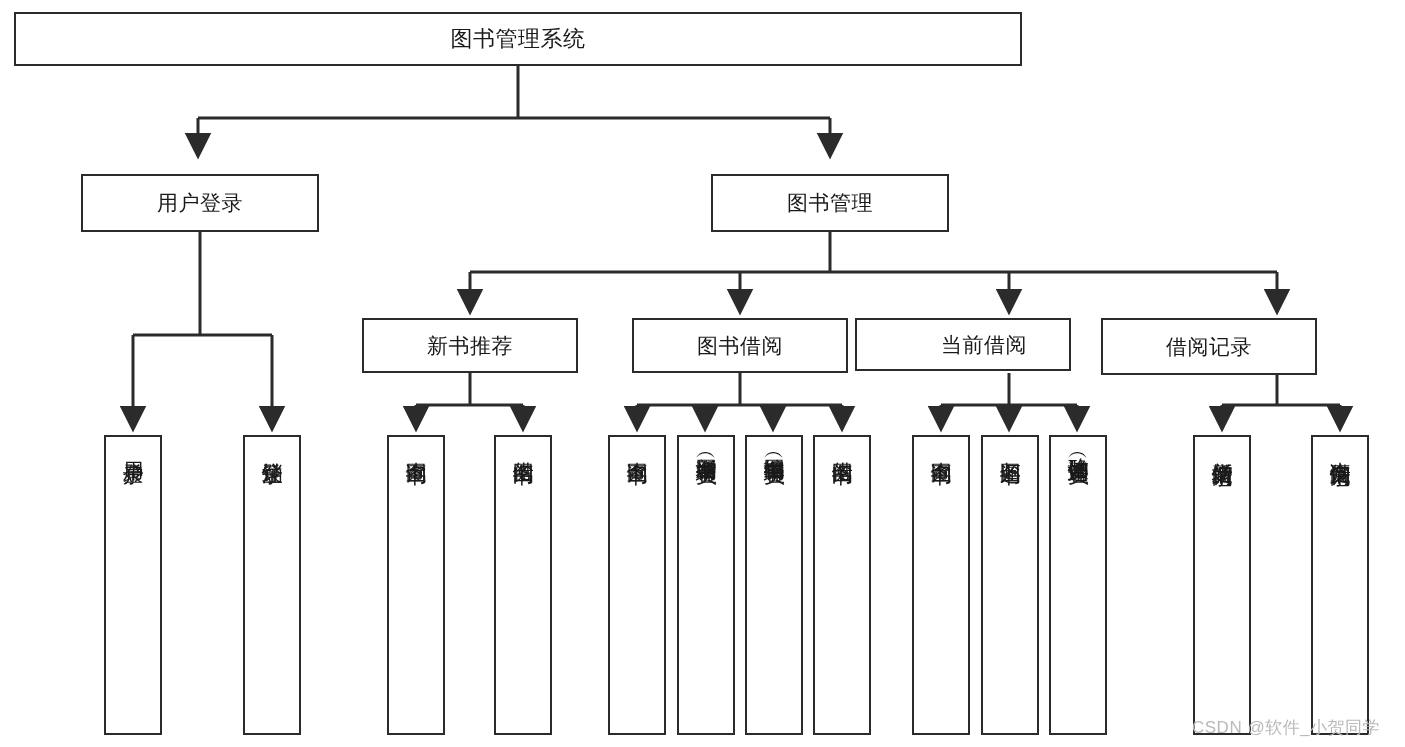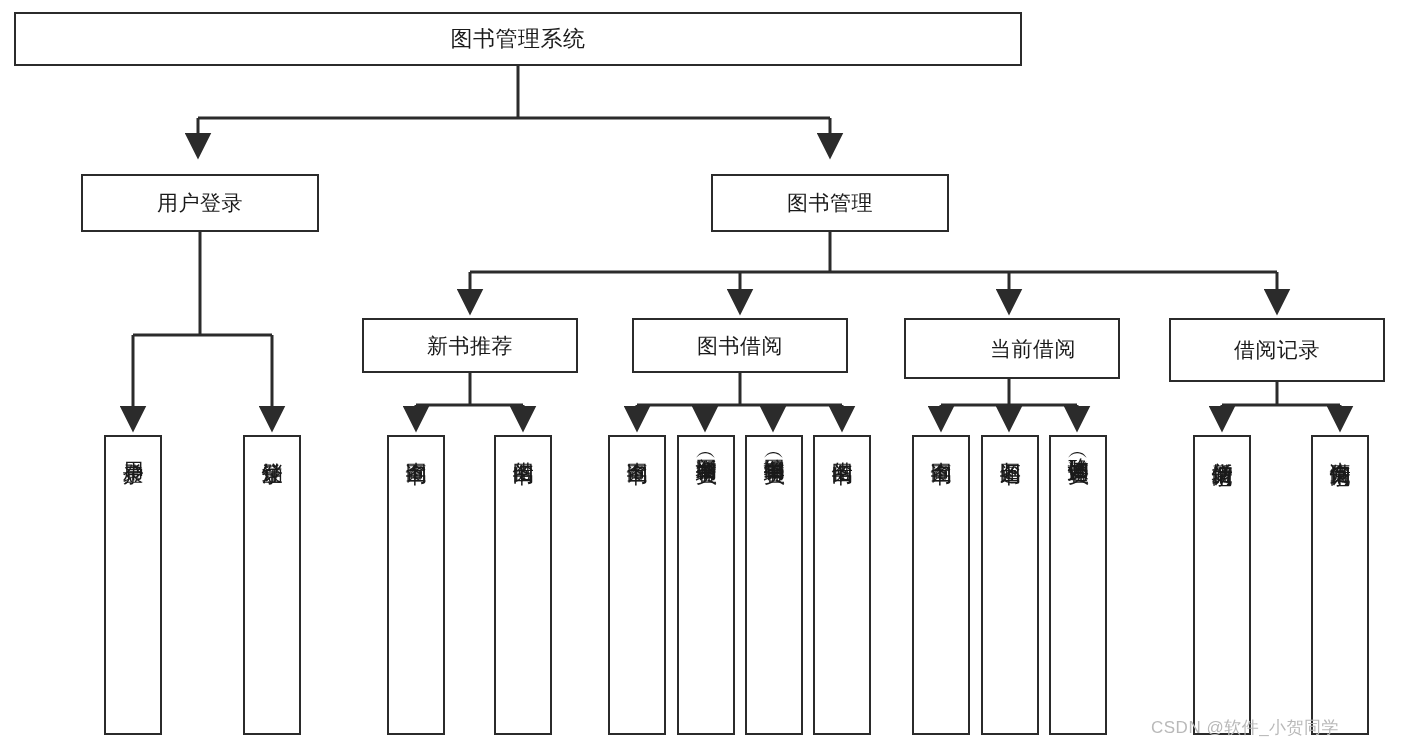--- a/index.html
+++ b/index.html
@@ -144,25 +144,25 @@
   </div>
 
   <div class="node" style="left:632px; top:318px; width:216px; height:55px;">
     <span class="label-h">图书借阅</span>
   </div>
 
   <div class="node" style="left:362px; top:318px; width:216px; height:55px;">
     <span class="label-h">新书推荐</span>
   </div>
 
-  <div class="node" style="left:904px; top:318px; width:216px; height:61px;padding-left:42px;">
+  <div class="node" style="left:855px; top:318px; width:216px; height:53px;padding-left:42px;">
     <span class="label-h">当前借阅</span>
   </div>
 
-  <div class="node" style="left:1169px; top:318px; width:216px; height:64px;">
+  <div class="node" style="left:1101px; top:318px; width:216px; height:57px;">
     <span class="label-h">借阅记录</span>
   </div>
 
   <div class="node leaf" style="left:104px; top:435px; width:58px; height:300px;">
     <span class="label-v">用户登录</span>
   </div>
 
   <div class="node leaf" style="left:243px; top:435px; width:58px; height:300px;">
     <span class="label-v">注销登录</span>
   </div>
@@ -204,15 +204,15 @@
   </div>
 
   <div class="node leaf" style="left:1193px; top:435px; width:58px; height:300px;">
     <span class="label-v">新增借阅记录</span>
   </div>
 
   <div class="node leaf" style="left:1311px; top:435px; width:58px; height:300px;">
     <span class="label-v">查询借阅记录</span>
   </div>
 
-  <div class="watermark" style="left:1151px; top:716px;">CSDN @软件_小贺同学</div>
+  <div class="watermark" style="left:1192px; top:716px;">CSDN @软件_小贺同学</div>
 
 </div>
 
 </body></html>

